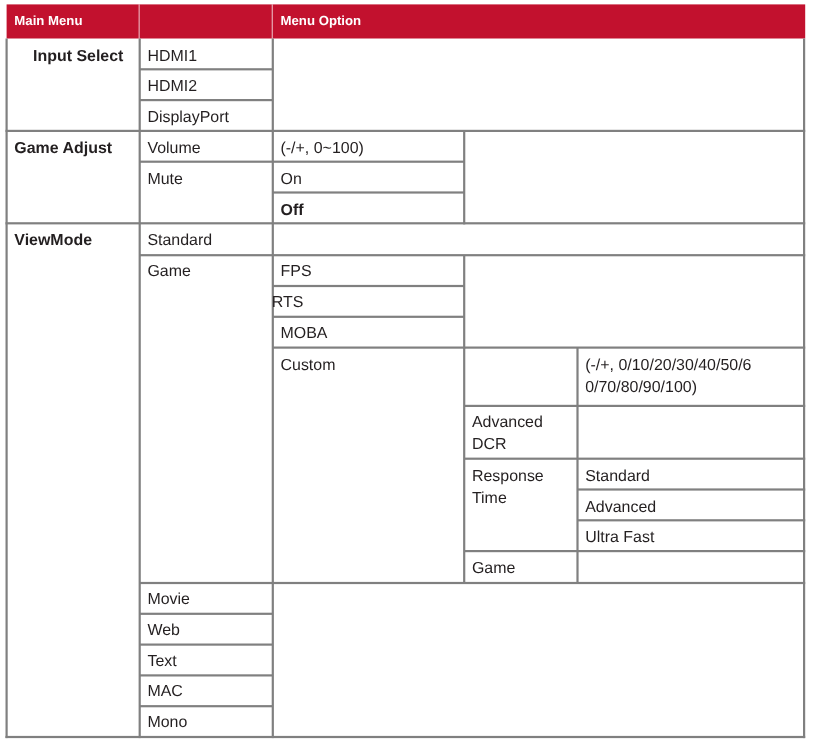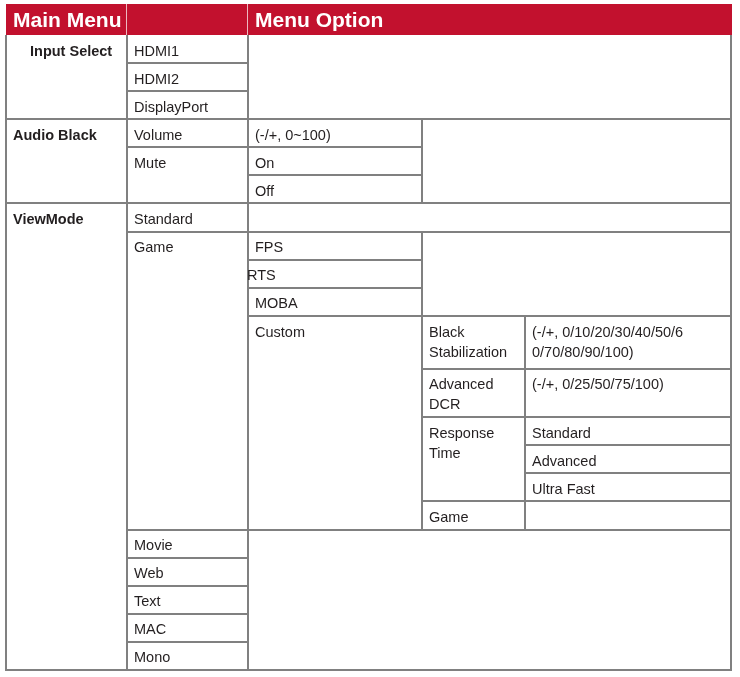--- a/index.html
+++ b/index.html
@@ -1,21 +1,21 @@
 <!DOCTYPE html>
 <html><head>
 <meta charset="utf-8">
 <style>
   html, body { margin:0; padding:0; background:#ffffff; }
   body { width:740px; height:677px; position:relative; overflow:hidden;
          font-family:"Liberation Sans", "DejaVu Sans", sans-serif; color:#231f20; }
   .tbl { position:absolute; left:0; top:0; width:740px; height:677px; }
   .hdr { position:absolute; top:4px; height:31px; background:#c2112e; }
   .hdr-cell { position:absolute; top:4px; height:31px; color:#ffffff; font-weight:bold;
-              font-size:21px; line-height:31px; padding-left:7px; box-sizing:border-box; }
+              font-size:12px; line-height:31px; padding-left:7px; box-sizing:border-box; }
   .hline { position:absolute; height:2px; background:#808080; }
   .vline { position:absolute; width:2px; background:#808080; }
   .cell { position:absolute; font-size:14.5px; line-height:20px; box-sizing:border-box; padding-left:7px; }
   .bold { font-weight:bold; }
 </style>
 </head>
 <body>
 
 <div class="tbl">
 
@@ -34,63 +34,58 @@
   <div class="vline" style="left:247px;top:35px;height:636px;"></div>
 
   <div class="cell bold" style="left:6px;top:41px;width:120px;padding-left:24px;">Input Select</div>
   <div class="cell" style="left:127px;top:41px;">HDMI1</div>
   <div class="hline" style="left:127px;top:62px;width:121px;"></div>
   <div class="cell" style="left:127px;top:69px;">HDMI2</div>
   <div class="hline" style="left:127px;top:90px;width:121px;"></div>
   <div class="cell" style="left:127px;top:97px;">DisplayPort</div>
   <div class="hline" style="left:5px;top:118px;width:727px;"></div>
 
-  <div class="cell bold" style="left:6px;top:125px;width:121px;">Audio Black</div>
+  <div class="cell bold" style="left:6px;top:125px;width:121px;">Game Adjust</div>
   <div class="cell" style="left:127px;top:125px;">Volume</div>
   <div class="cell" style="left:248px;top:125px;">(-/+, 0~100)</div>
   <div class="vline" style="left:421px;top:119px;height:85px;"></div>
   <div class="hline" style="left:127px;top:146px;width:295px;"></div>
   <div class="cell" style="left:127px;top:153px;">Mute</div>
   <div class="cell" style="left:248px;top:153px;">On</div>
   <div class="hline" style="left:248px;top:174px;width:174px;"></div>
-  <div class="cell" style="left:248px;top:181px;">Off</div>
+  <div class="cell" style="left:248px;top:181px;font-weight:bold;">Off</div>
   <div class="hline" style="left:5px;top:202px;width:727px;"></div>
 
   <div class="cell bold" style="left:6px;top:209px;width:130px;">ViewMode</div>
   <div class="cell" style="left:127px;top:209px;">Standard</div>
   <div class="hline" style="left:127px;top:231px;width:605px;"></div>
 
   <div class="cell" style="left:127px;top:237px;">Game</div>
   <div class="cell" style="left:248px;top:237px;">FPS</div>
   <div class="vline" style="left:421px;top:232px;height:85px;"></div>
   <div class="hline" style="left:248px;top:259px;width:174px;"></div>
   <div class="cell" style="left:240px;top:265px;">RTS</div>
   <div class="hline" style="left:248px;top:287px;width:174px;"></div>
   <div class="cell" style="left:248px;top:293px;">MOBA</div>
   <div class="hline" style="left:248px;top:315px;width:484px;"></div>
 
   <div class="cell" style="left:248px;top:322px;">Custom</div>
   <div class="vline" style="left:421px;top:316px;height:214px;"></div>
   <div class="vline" style="left:524px;top:316px;height:214px;"></div>
 
-  <div class="cell" style="left:422px;top:322px;">
-    <div>Black</div>
-    <div>Stabilization</div>
-  </div>
   <div class="cell" style="left:525px;top:322px;">
     <div>(-/+, 0/10/20/30/40/50/6</div>
     <div>0/70/80/90/100)</div>
   </div>
   <div class="hline" style="left:422px;top:368px;width:310px;"></div>
 
   <div class="cell" style="left:422px;top:374px;">
     <div>Advanced</div>
     <div>DCR</div>
   </div>
-  <div class="cell" style="left:525px;top:374px;">(-/+, 0/25/50/75/100)</div>
   <div class="hline" style="left:422px;top:416px;width:310px;"></div>
 
   <div class="cell" style="left:422px;top:423px;">
     <div>Response</div>
     <div>Time</div>
   </div>
   <div class="cell" style="left:525px;top:423px;">Standard</div>
   <div class="hline" style="left:525px;top:444px;width:207px;"></div>
   <div class="cell" style="left:525px;top:451px;">Advanced</div>
   <div class="hline" style="left:525px;top:472px;width:207px;"></div>

